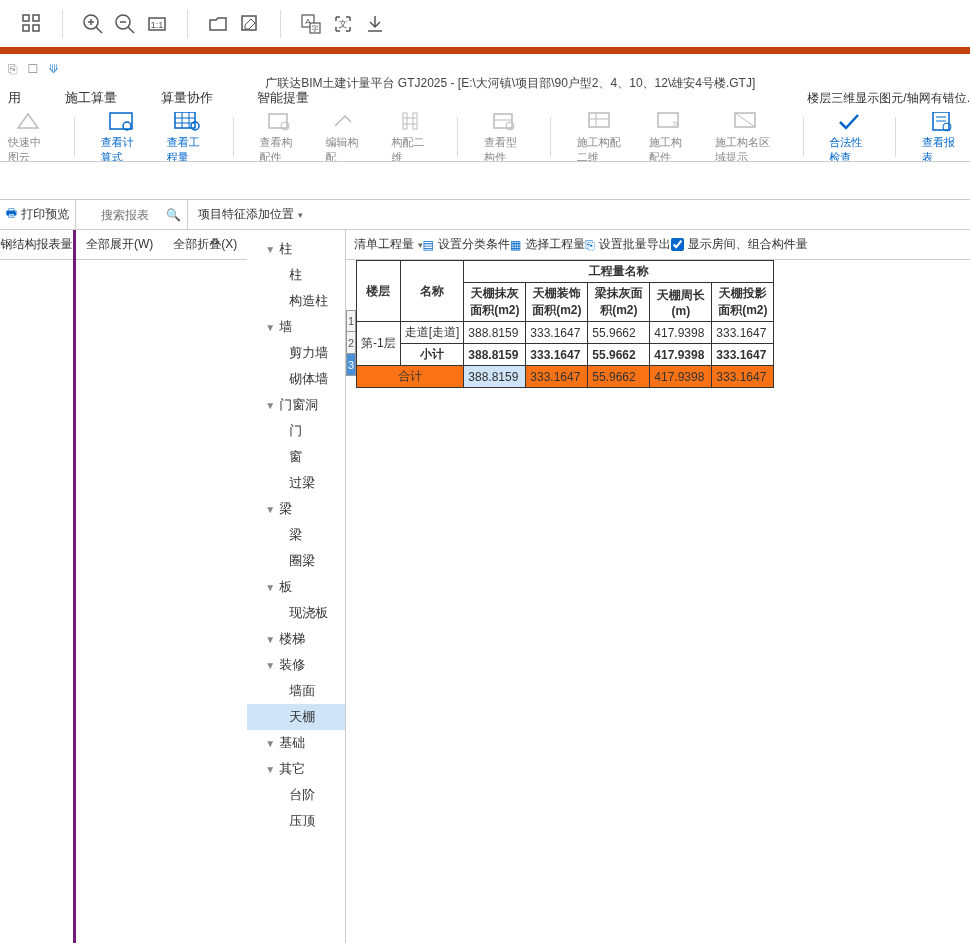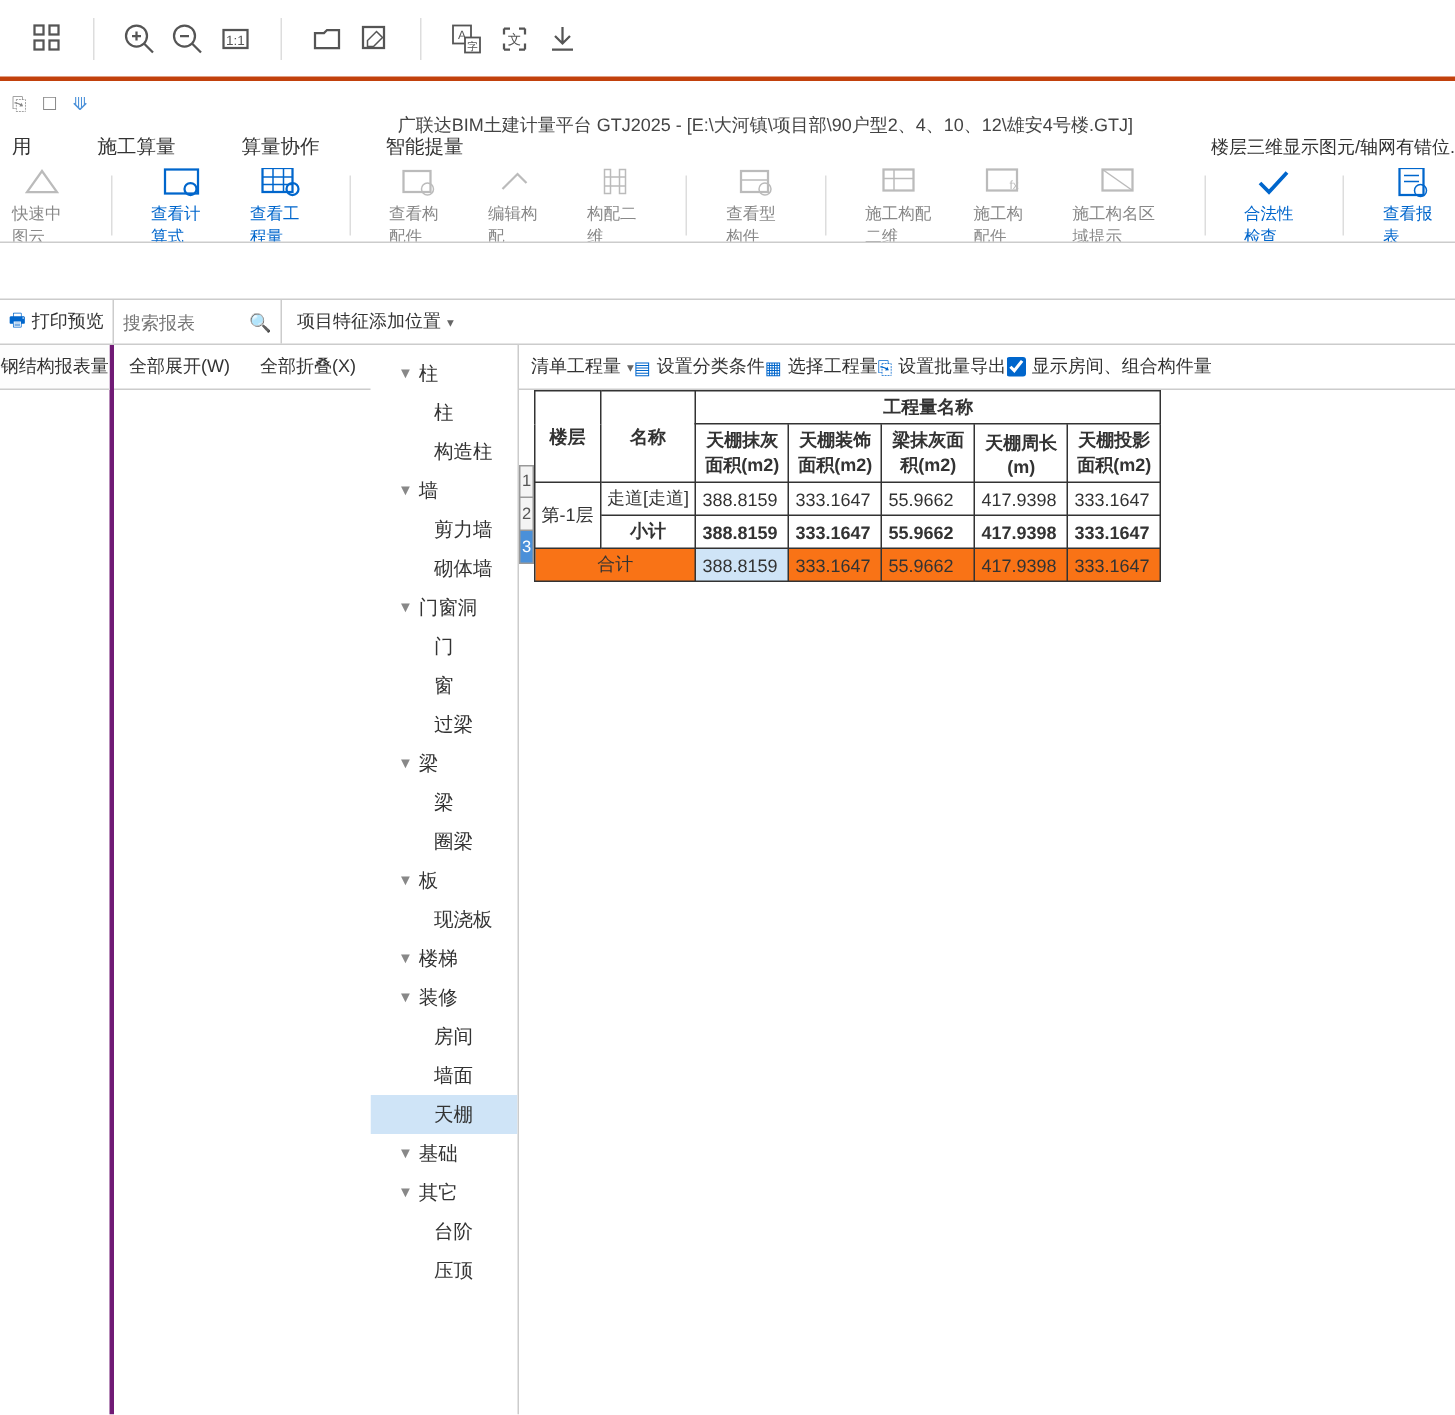--- a/index.html
+++ b/index.html
@@ -1,19 +1,19 @@
 <!DOCTYPE html>
 <html><head>
 <meta charset="utf-8">
 <style>
 * { box-sizing: border-box; margin: 0; padding: 0; }
 body { font-family: "Microsoft YaHei", sans-serif; font-size: 12px; color: #333; background: #fff; width: 970px; height: 943px; overflow: hidden; }
 
 
-.top-toolbar { height: 54px; border-bottom: 3px solid #c2410c; display: flex; align-items: center; padding: 0 20px; gap: 8px; }
+.top-toolbar { height: 54px; border-bottom: 7px solid #c2410c; display: flex; align-items: center; padding: 0 20px; gap: 8px; }
 .top-toolbar .sep { width: 1px; height: 28px; background: #ddd; margin: 0 10px; }
 .top-toolbar .ticon { width: 24px; height: 24px; display: flex; align-items: center; justify-content: center; color: #555; cursor: pointer; }
 
 
 .title-bar { height: 30px; display: flex; align-items: center; padding: 0 8px; font-size: 12px; color: #444; }
 .title-bar .left-icons { display: flex; gap: 10px; align-items: center; }
 .title-bar .title-text { flex: 1; text-align: center; margin-top: 28px; }
 
 
 .menu-bar { height: 28px; display: flex; align-items: center; padding: 0 0px; gap: 28px; font-size: 13px; color: #333; position: relative; }
@@ -26,21 +26,21 @@
 .ribbon .ritem.active { color: #0066cc; }
 .ribbon .ritem .ricon { width: 32px; height: 24px; display: flex; align-items: center; justify-content: center; }
 .ribbon .rsep { width: 1px; height: 40px; background: #ddd; }
 
 
 .spacer-row { height: 38px; border-bottom: 1px solid #ccc; }
 
 
 .sec-toolbar { height: 30px; border-bottom: 1px solid #ccc; display: flex; align-items: center; }
 .sec-left { width: 76px; height: 100%; display: flex; align-items: center; justify-content: center; border-right: 1px solid #ccc; font-size: 12px; cursor: pointer; gap: 4px; }
-.sec-search { width: 112px; height: 100%; border-right: 1px solid #ccc; display: flex; align-items: center; padding: 0 6px; position: relative; }
+.sec-search { width: 112px; height: 100%; border-right: 1px solid #ccc; display: flex; align-items: center; padding: 0 6px; position: relative; justify-content: flex-end; }
 .sec-search input { border: none; outline: none; width: 80px; font-size: 12px; color: #888; }
 .sec-search .sicon { position: absolute; right: 6px; color: #888; }
 .sec-dropdown { padding: 0 10px; font-size: 12px; cursor: pointer; display: flex; align-items: center; gap: 4px; }
 
 
 .main-area { display: flex; height: calc(943px - 54px - 30px - 28px - 50px - 38px - 30px); }
 .left-col { width: 76px; border-right: 3px solid #701a75; }
 .left-tab { height: 30px; display: flex; align-items: center; justify-content: center; font-size: 12px; border-bottom: 1px solid #ccc; background: #fdfdfd; }
 
 .tree-col { width: 270px; border-right: 1px solid #ccc; display: flex; flex-direction: row; }
@@ -321,21 +321,20 @@
         <div class="tree-leaf">门</div>
         <div class="tree-leaf">窗</div>
         <div class="tree-leaf">过梁</div>
         <div class="tree-group"><span class="caret">▼</span> 梁</div>
         <div class="tree-leaf">梁</div>
         <div class="tree-leaf">圈梁</div>
         <div class="tree-group"><span class="caret">▼</span> 板</div>
         <div class="tree-leaf">现浇板</div>
         <div class="tree-group"><span class="caret">▼</span> 楼梯</div>
         <div class="tree-group"><span class="caret">▼</span> 装修</div>
-        <div class="tree-leaf">房间</div>
         <div class="tree-leaf">墙面</div>
         <div class="tree-leaf selected">天棚</div>
         <div class="tree-group"><span class="caret">▼</span> 基础</div>
         <div class="tree-group"><span class="caret">▼</span> 其它</div>
         <div class="tree-leaf">台阶</div>
         <div class="tree-leaf">压顶</div>
       </div>
   </div>
 
   <div class="content-col">

